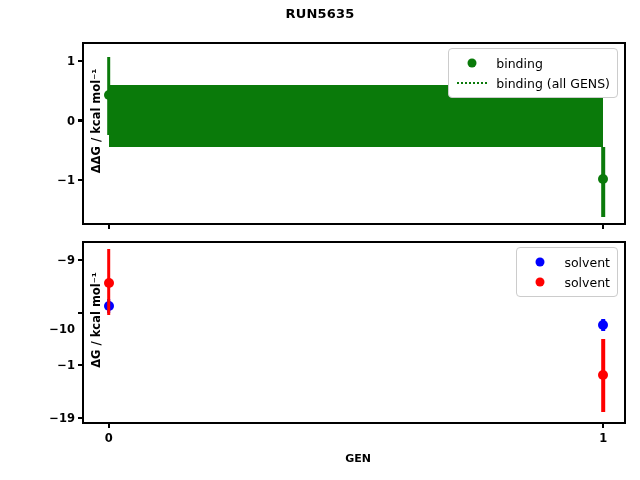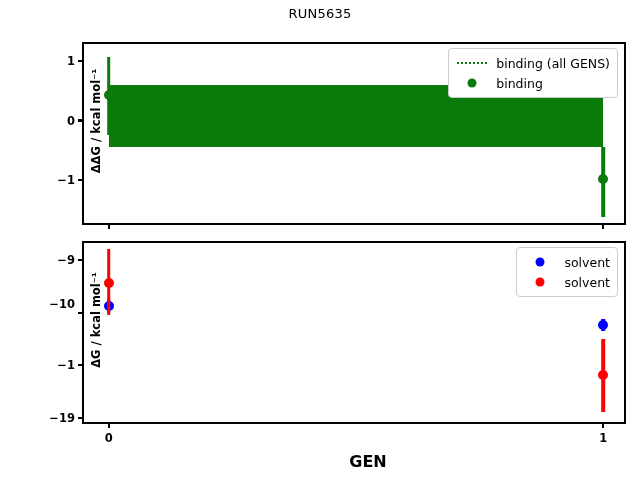--- a/index.html
+++ b/index.html
@@ -6,21 +6,21 @@
   body{
     width:640px;height:480px;background:#ffffff;
     font-family:"DejaVu Sans",sans-serif;
     overflow:hidden;
   }
   #figure{position:relative;width:640px;height:480px;}
 
   
   .fig-title{
     position:absolute;left:0;top:6px;width:640px;text-align:center;
-    font-size:13px;font-weight:normal;color:#000;letter-spacing:.2px;
+    font-size:13px;font-weight:bold;color:#000;letter-spacing:.2px;
   }
 
   
   .axes{position:absolute;box-sizing:border-box;border:2.2px solid #000;background:#fff;}
   #axes-top{left:82px;top:42px;width:544px;height:183px;}
   #axes-bottom{left:82px;top:241px;width:544px;height:183px;}
 
   .plotclip{position:absolute;left:0;top:0;right:0;bottom:0;overflow:hidden;}
 
   
@@ -38,22 +38,22 @@
   
   .ylabel{
     position:absolute;transform-origin:center center;
     transform:rotate(-90deg);
     font-size:11.5px;font-weight:bold;color:#000;white-space:nowrap;
     text-align:center;
   }
   #ylabel-top{left:-98px;top:70px;width:220px;}
   #ylabel-bottom{left:-98px;top:70px;width:220px;}
   .xlabel{
-    position:absolute;left:96px;width:544px;top:452px;text-align:center;
-    font-size:16px;font-weight:bold;color:#000;
+    position:absolute;left:86px;width:544px;top:452px;text-align:center;
+    font-size:11px;font-weight:bold;color:#000;
   }
 
   
   .errbar{position:absolute;transform:translateX(-50%);}
   .marker{position:absolute;border-radius:50%;transform:translate(-50%,-50%);}
   .allgens-band{position:absolute;}
 
   
   .legend{
     position:absolute;background:#ffffff;
@@ -104,42 +104,42 @@
         <div class="errbar" style="left: 24.7273px; top: 12.5588px; height: 78.9412px; width: 3.6px; background: rgb(10, 122, 10);"></div>
         <div class="marker" style="left: 24.7273px; top: 51.4314px; width: 10px; height: 10px; background: rgb(10, 122, 10);"></div>
         <div class="errbar" style="left: 519.273px; top: 103.461px; height: 69.9706px; width: 3.6px; background: rgb(10, 122, 10);"></div>
         <div class="marker" style="left: 519.273px; top: 135.157px; width: 10px; height: 10px; background: rgb(10, 122, 10);"></div>
         <div class="allgens-band" style="left: 24.7273px; width: 494.545px; top: 40.6667px; height: 62.7941px; background: rgb(10, 122, 10);"></div>
       </div>
 
     <div class="legend" id="legend-top" style="right: 6px; top: 4px;">
         <div class="legend-row">
           <span class="legend-handle">
+            <span class="legend-dot" style="background: rgb(10, 122, 10);"></span>
+          </span>
+          <span class="legend-text">binding</span>
+        </div>
+        <div class="legend-row">
+          <span class="legend-handle">
             <span class="legend-dotted" style="border-top-color: rgb(10, 122, 10);"></span>
           </span>
           <span class="legend-text">binding (all GENS)</span>
-        </div>
-        <div class="legend-row">
-          <span class="legend-handle">
-            <span class="legend-dot" style="background: rgb(10, 122, 10);"></span>
-          </span>
-          <span class="legend-text">binding</span>
         </div>
       </div>
   </div>
 
   <div class="axes" id="axes-bottom">
 
     <div class="ylabel" id="ylabel-bottom">ΔG / kcal mol⁻¹</div>
 
     <div id="bottom-yticks">
         <div class="ytick" style="top: 15.7761px;"></div>
         <div class="yticklabel" style="top: 16.8761px;">−9</div>
         <div class="ytick" style="top: 68.5138px;"></div>
-        <div class="yticklabel" style="top: 61px;">−10</div>
+        <div class="yticklabel" style="top: 86px;">−10</div>
         <div class="ytick" style="top: 121.252px;"></div>
         <div class="yticklabel" style="top: 122.352px;">−1</div>
         <div class="ytick" style="top: 173.989px;"></div>
         <div class="yticklabel" style="top: 175.089px;">−19</div>
       </div>
     <div id="bottom-xticks">
         <div class="xtick" style="left: 23.6273px;"></div>
         <div class="xticklabel" style="left: 24.7273px;">0</div>
         <div class="xtick" style="left: 518.173px;"></div>
         <div class="xticklabel" style="left: 519.273px;">1</div>

